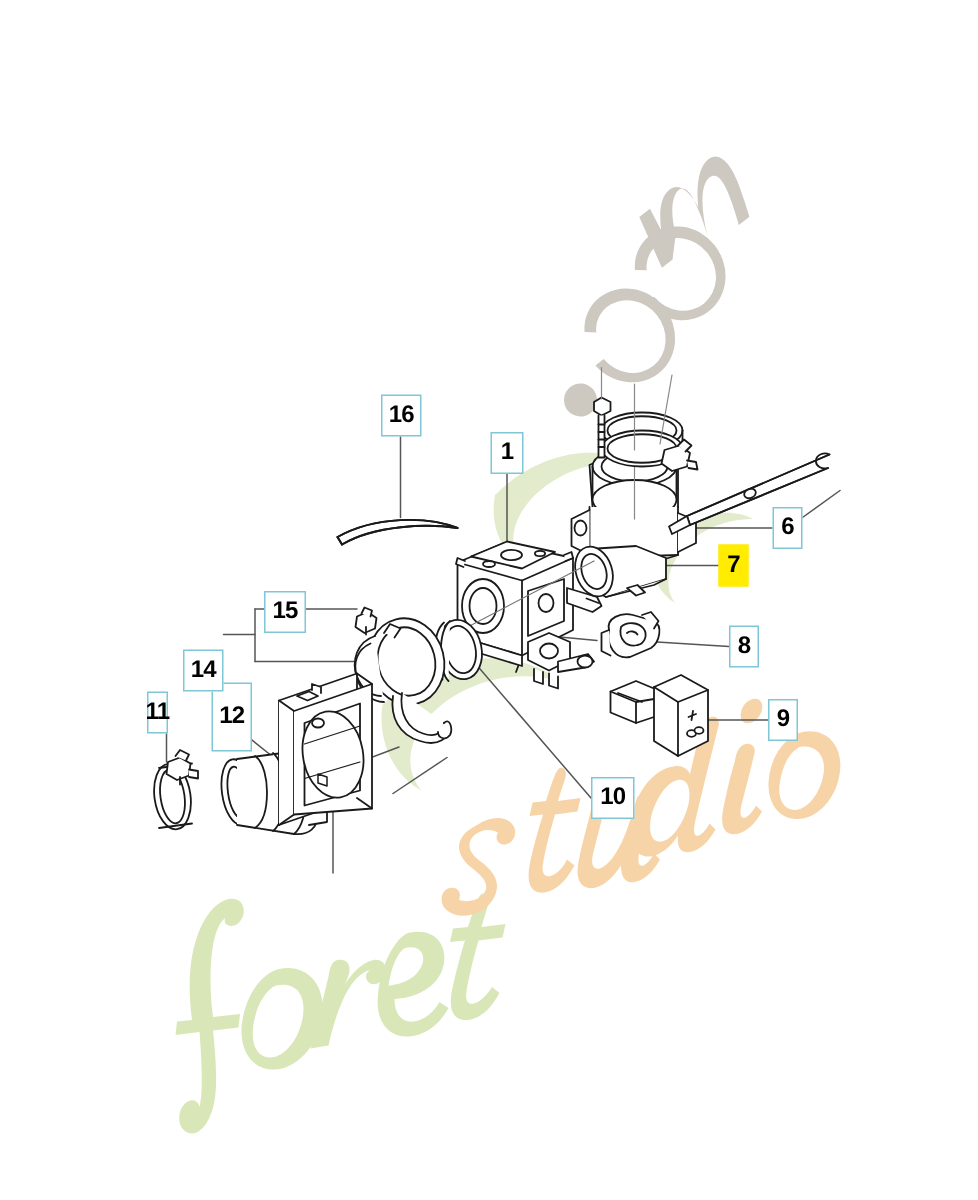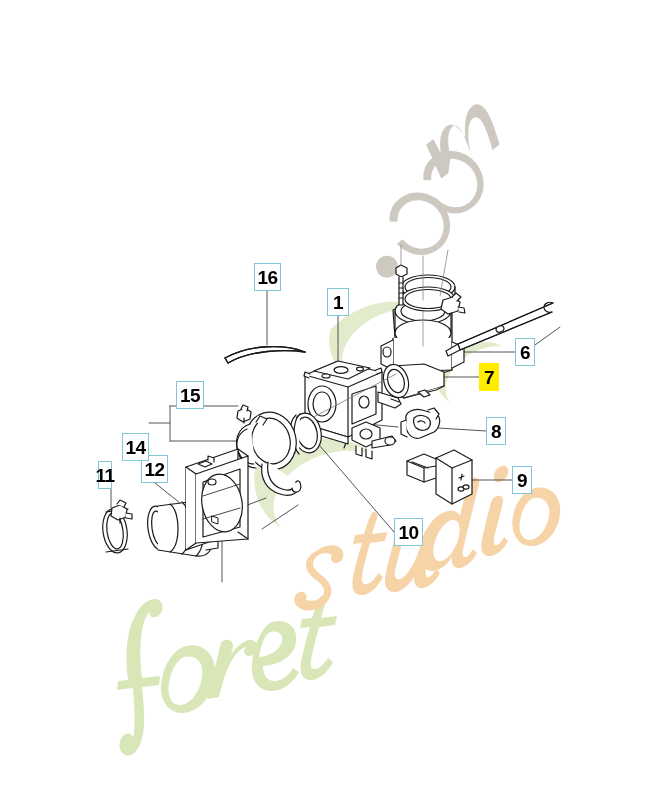--- a/index.html
+++ b/index.html
@@ -38,21 +38,21 @@
   }
   .callout {
     position: absolute;
     box-sizing: border-box;
     background: #ffffff;
     border: 1.6px solid #7fc6d6;
     display: flex;
     align-items: center;
     justify-content: center;
     font-family: "Liberation Sans", sans-serif;
-    font-size: 19px;
+    font-size: 16px;
     font-weight: bold;
     color: #000000;
     line-height: 1;
     letter-spacing: -0.5px;
   }
   .callout.highlight {
     background: #ffec00;
     border-color: #ffec00;
   }
 </style>
@@ -362,24 +362,24 @@
     </div>
     <div class="callout" style="left:512px; top:466px; width:20px; height:28px;">
       <span>9</span>
     </div>
     <div class="callout" style="left:394px; top:518px; width:29px; height:28px;text-align:right;">
       <span>10</span>
     </div>
     <div class="callout" style="left:98px; top:461px; width:14px; height:28px;">
       <span>11</span>
     </div>
-    <div class="callout" style="left:141px; top:455px; width:27px; height:28px;">
+    <div class="callout" style="left:141px; top:455px; width:27px; height:46px;">
       <span>12</span>
     </div>
     <div class="callout" style="left:122px; top:409px; width:27px; height:28px;margin-top:24px;">
       <span>14</span>
     </div>
-    <div class="callout" style="left:176px; top:381px; width:28px; height:28px;">
+    <div class="callout" style="left:176px; top:394px; width:28px; height:28px;">
       <span>15</span>
     </div>
   </div>
 
 </div>
 
 </body></html>

